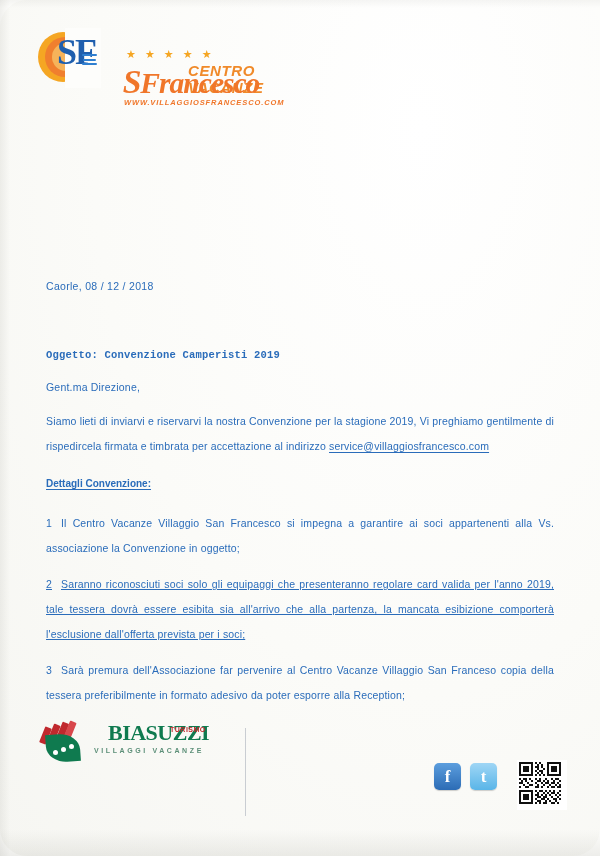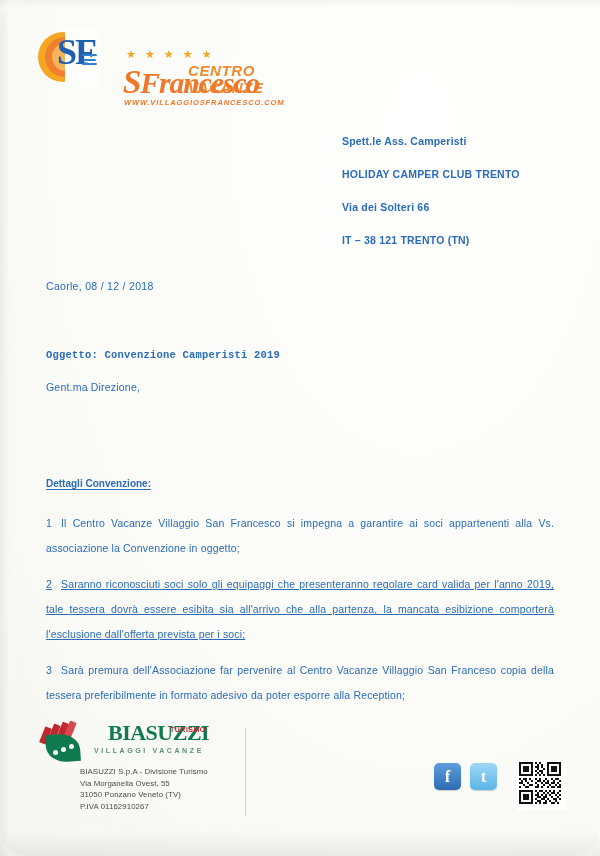--- a/index.html
+++ b/index.html
@@ -125,32 +125,29 @@
         </div>
     </div>
     <div class="stars">★ ★ ★ ★ ★</div>
     <div class="centro">CENTRO VACANZE</div>
     <div class="brand">
       <span class="s-cap">S</span><span>Francesco</span>
     </div>
     <div class="site">WWW.VILLAGGIOSFRANCESCO.COM</div>
   </div>
 
-  <div class="addr">
-    <div>Spett.le  Ass. Camperisti</div>
-    <div>HOLIDAY CAMPER CLUB TRENTO</div>
-    <div>Via  dei Solteri 66</div>
-    <div>IT – 38 121 TRENTO (TN)</div>
-  </div>
 
   <div class="dateline">Caorle, 08 / 12 / 2018</div>
 
   <div class="subject">Oggetto: Convenzione Camperisti 2019</div>
   <div class="salut">Gent.ma Direzione,</div>
 
+  <div class="para p-intro">
+    <span>Siamo lieti di inviarvi e riservarvi la nostra Convenzione per la stagione 2019, Vi preghiamo gentilmente di rispedircela firmata e timbrata per accettazione al indirizzo </span><span class="mail">service@villaggiosfrancesco.com</span>
+  </div>
 
   <div class="details-h">Dettagli Convenzione:</div>
 
   <div class="para p1">
     <span class="num">1</span><span>Il Centro Vacanze Villaggio San Francesco si impegna a garantire ai soci appartenenti alla Vs. associazione la Convenzione in oggetto;</span>
   </div>
 
   <div class="para p2">
     <span class="num">2</span><span>Saranno riconosciuti soci solo gli equipaggi che presenteranno regolare card valida per l'anno 2019, tale tessera dovrà essere esibita sia all'arrivo che alla partenza, la mancata esibizione comporterà l'esclusione dall'offerta prevista per i soci;</span>
   </div>
@@ -170,26 +167,20 @@
       <div class="leaf"></div>
       <div class="dot d1"></div>
       <div class="dot d2"></div>
       <div class="dot d3"></div>
     </div>
     <div class="bias-name">BIASUZZI</div>
     <div class="bias-tur">TURISMO</div>
     <div class="bias-sub">VILLAGGI VACANZE</div>
   </div>
 
-  <div class="f-left">
-    <div>BIASUZZI S.p.A - Divisione Turismo</div>
-    <div>Via Morganella Ovest, 55</div>
-    <div>31050 Ponzano Veneto (TV)</div>
-    <div>P.IVA 01162910267</div>
-  </div>
 
 
   <div class="social">
     <div class="sico fb">f</div>
     <div class="sico tw">t</div>
   </div>
 
   <div class="qr">
     <svg width="42" height="42" viewBox="0 0 21 21" shape-rendering="crispEdges">
       <rect width="21" height="21" fill="#fff"></rect>

